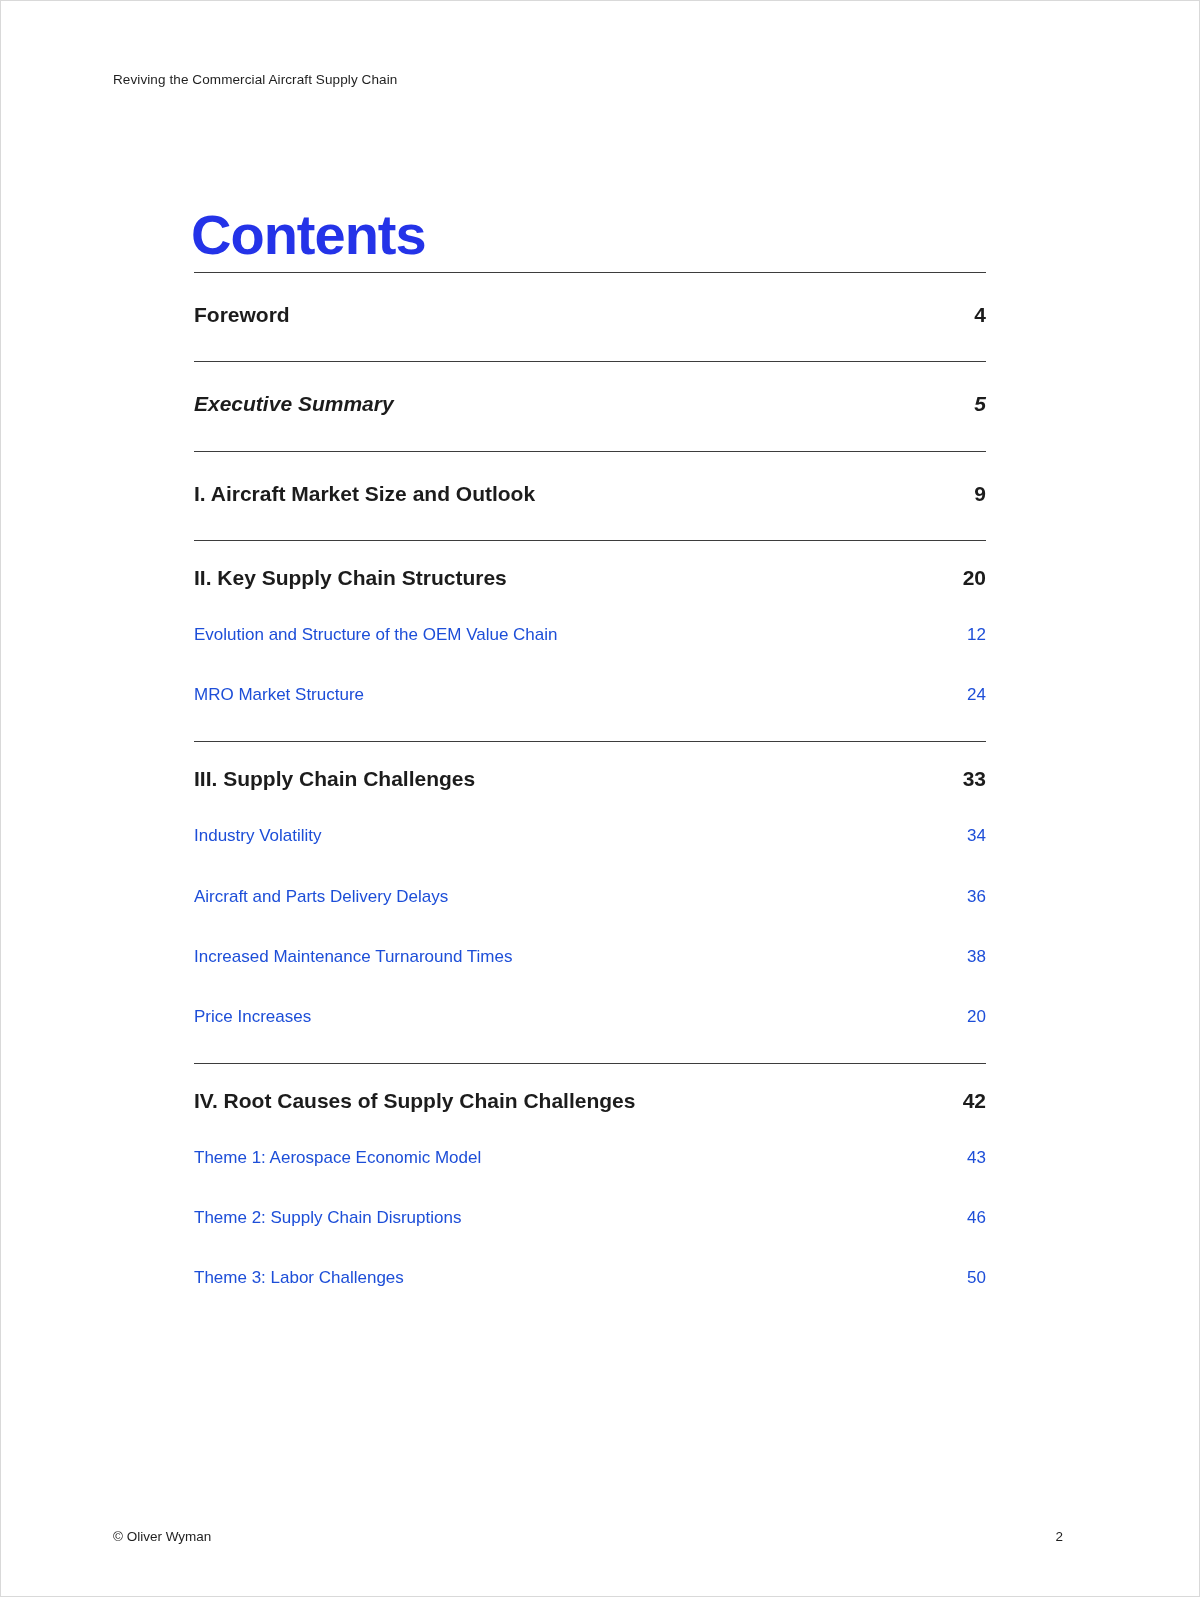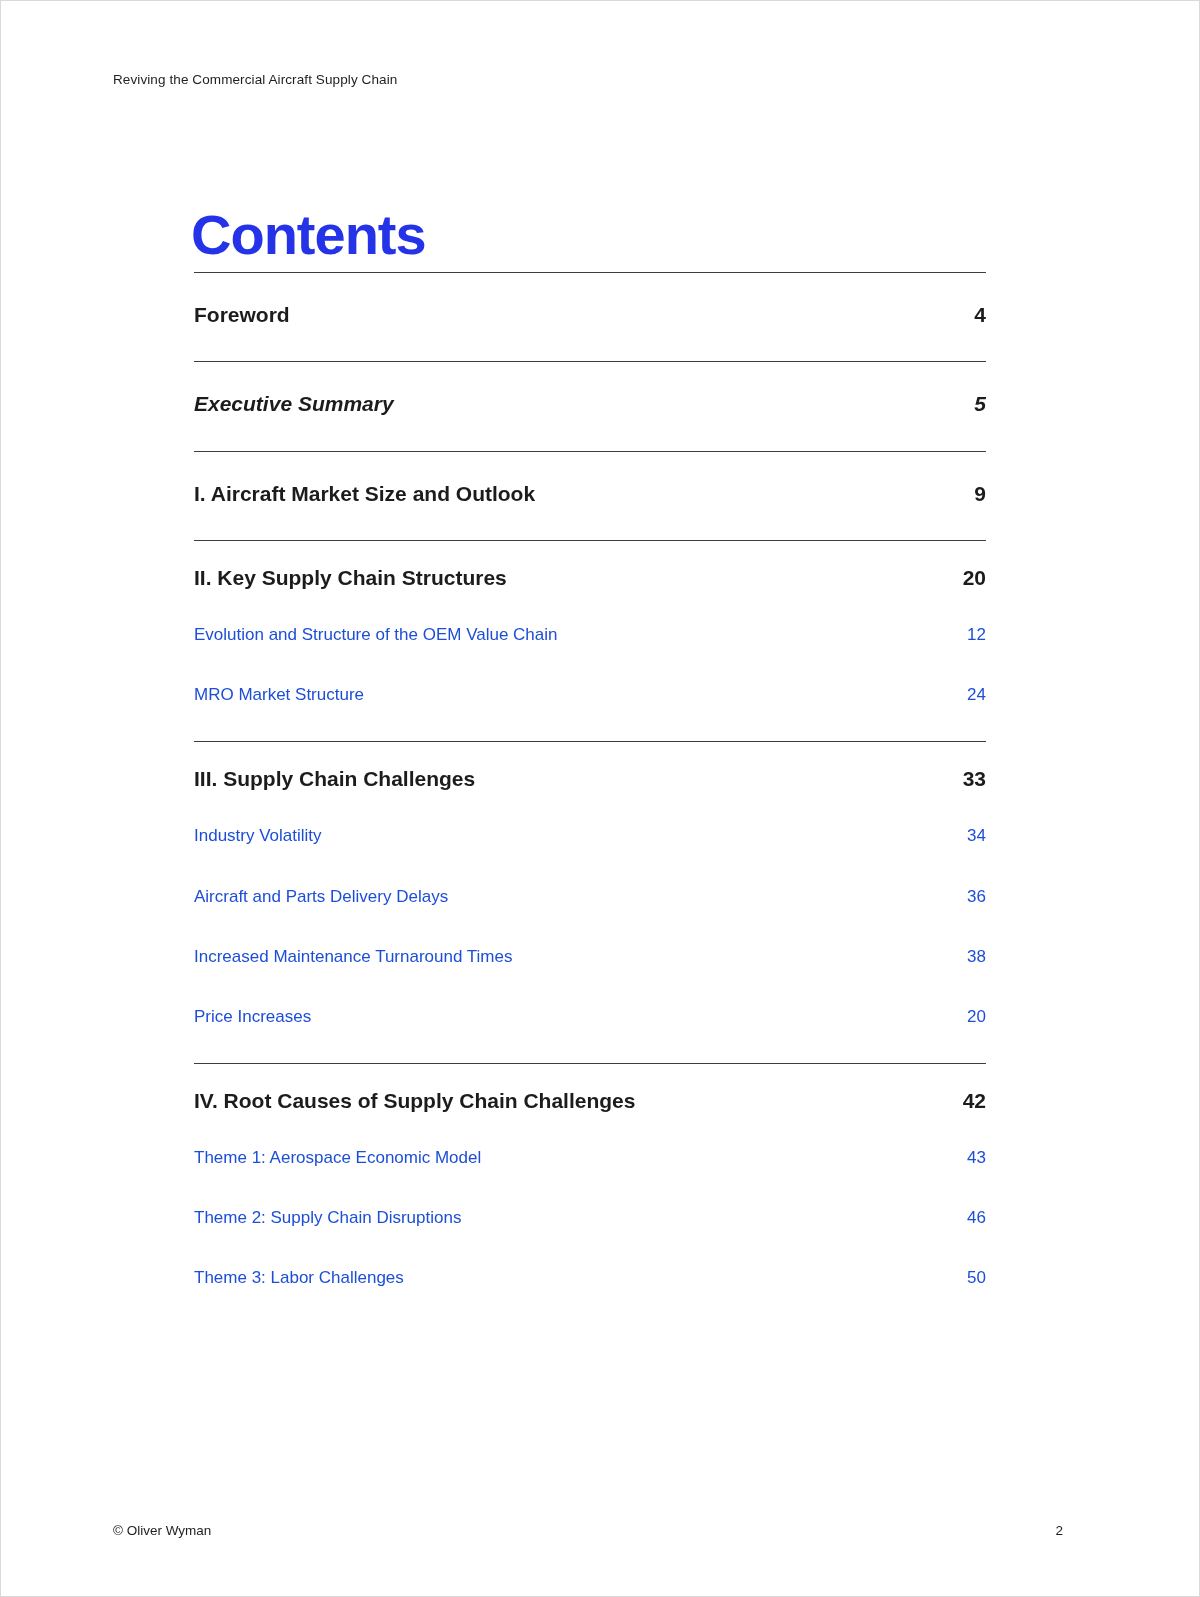--- a/index.html
+++ b/index.html
@@ -33,21 +33,21 @@
     line-height:1.25;
   }
   .toc-group.has-items .toc-heading{padding:24px 0 14px;}
   .toc-item{
     padding:19px 0;font-size:17px;font-weight:400;color:#1d4ed8;
     line-height:1.3;
   }
   .toc-group.has-items{padding-bottom:16px;}
   .toc-page{font-variant-numeric:tabular-nums;}
   .doc-footer{
-    position:absolute;left:112px;right:136px;bottom:58px;
+    position:absolute;left:112px;right:136px;bottom:52px;
     display:flex;justify-content:space-between;
     font-size:13.5px;color:#1f1f1f;
   }
 </style>
 </head>
 <body>
 
 <div class="page">
 
   <div class="doc-header">Reviving the Commercial Aircraft Supply Chain</div>

